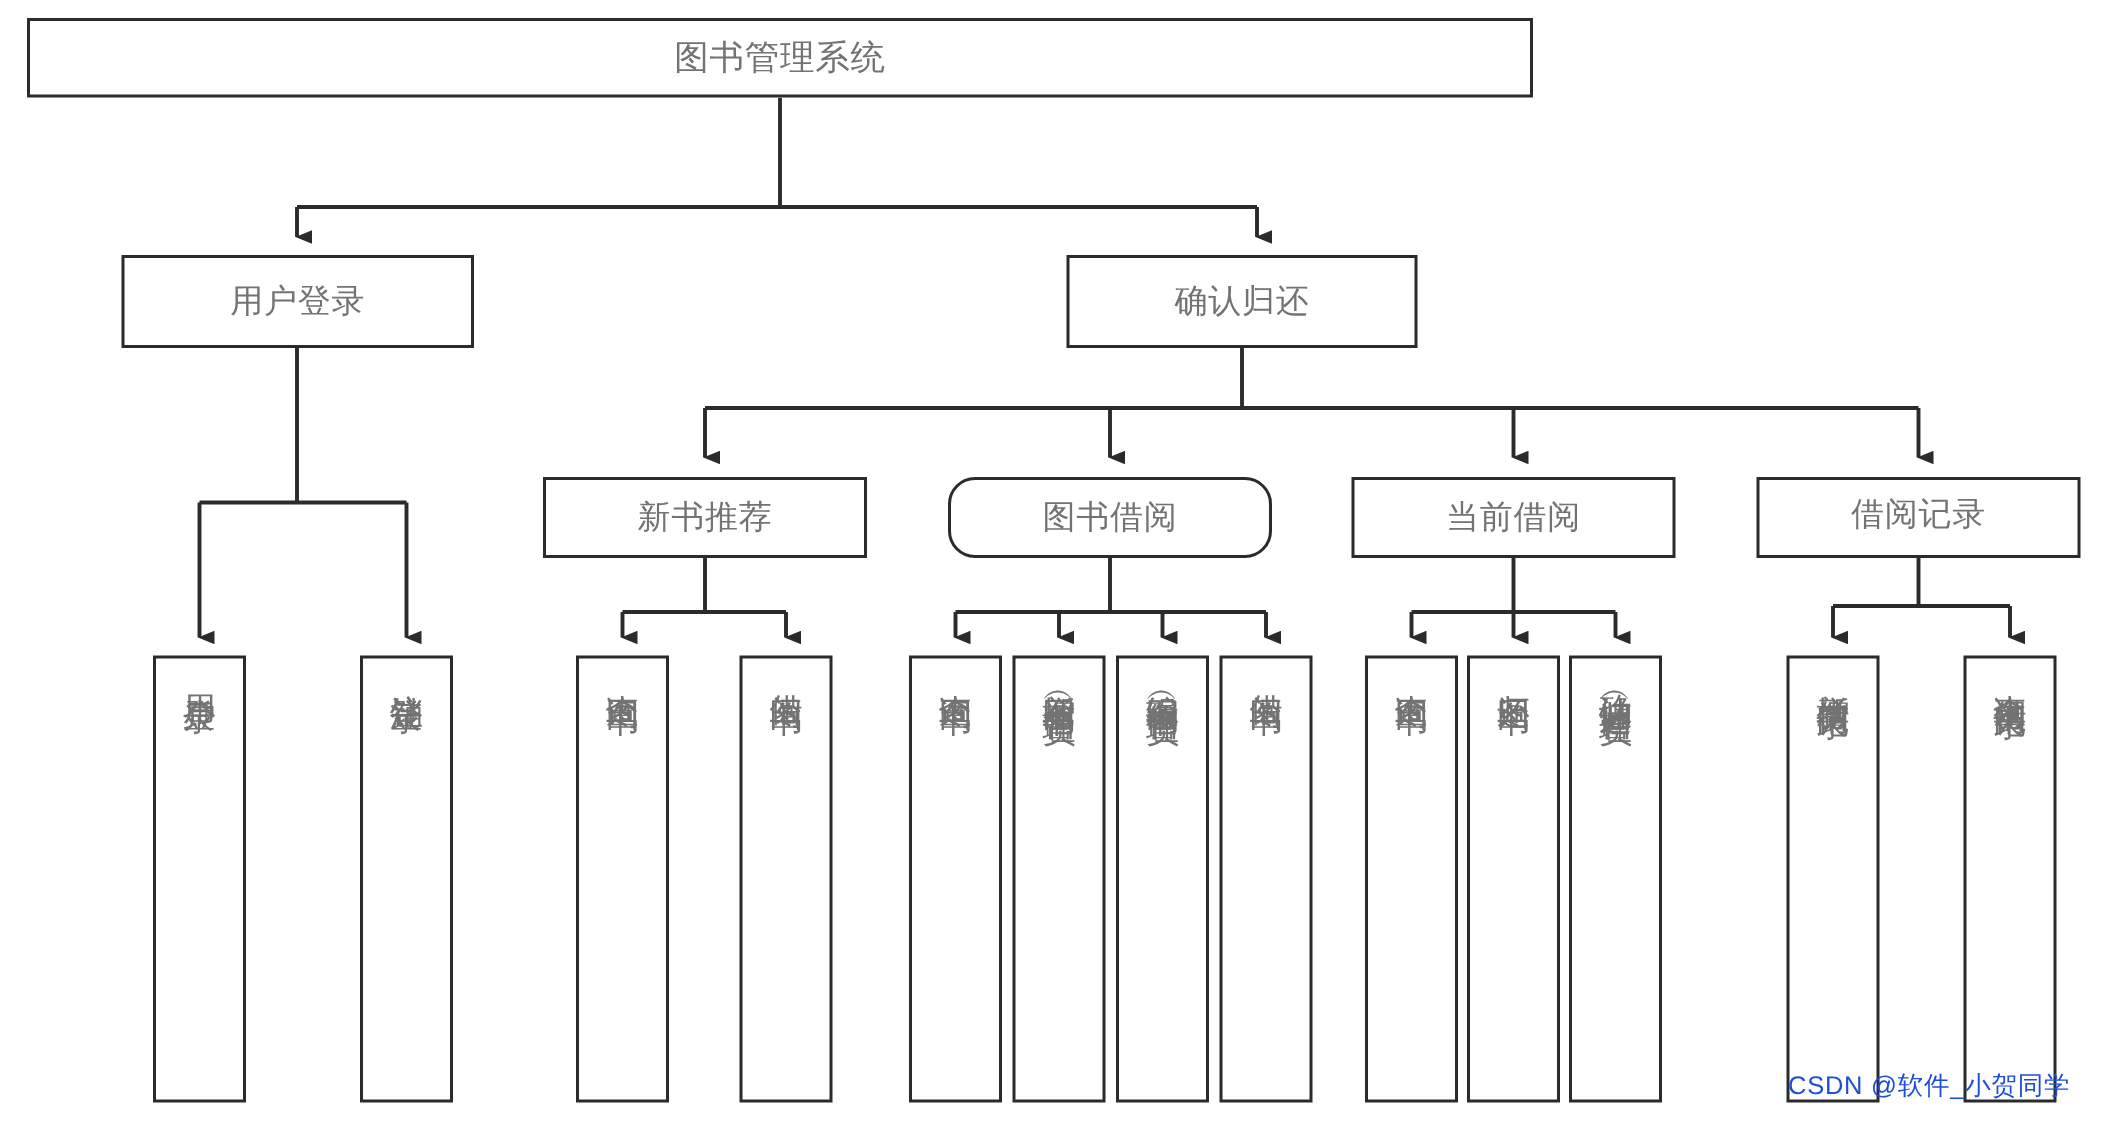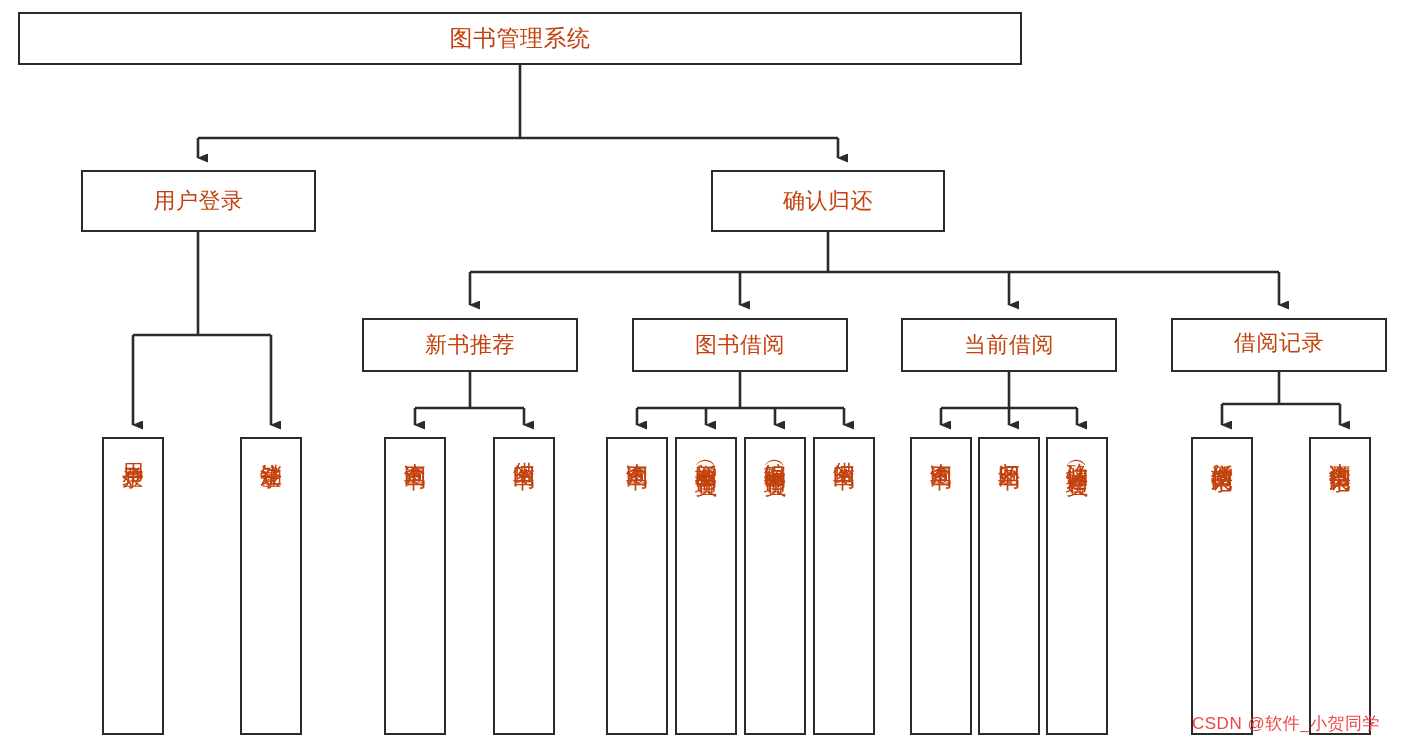--- a/index.html
+++ b/index.html
@@ -26,21 +26,21 @@
     pointer-events: none;
   }
   .node {
     position: absolute;
     box-sizing: border-box;
     background: #ffffff;
     border: 2px solid #2b2b2b;
     display: flex;
     align-items: center;
     justify-content: center;
-    color: #c2410c;
+    color: #737373;
   }
   .node-label {
     display: block;
     line-height: 1.18;
     letter-spacing: 0.5px;
     white-space: nowrap;
   }
   
   .node.horiz .node-label {
     writing-mode: horizontal-tb;
@@ -59,21 +59,21 @@
     writing-mode: vertical-rl;
     text-orientation: upright;
     font-size: 22px;
     letter-spacing: 2px;
     line-height: 1;
     white-space: nowrap;
   }
   .watermark {
     position: absolute;
     font-size: 17px;
-    color: #ef4444;
+    color: #1d4ed8;
     white-space: nowrap;
     letter-spacing: 0.5px;
   }
 </style>
 </head>
 <body>
 
 <div id="diagram-root">
 
   <svg id="connector-layer" viewBox="0 0 1405 747" xmlns="http://www.w3.org/2000/svg">
@@ -134,21 +134,21 @@
   <div class="node horiz" style="left:81px; top:170px; width:235px; height:62px;">
     <span class="node-label">用户登录</span>
   </div>
   <div class="node horiz" style="left:711px; top:170px; width:234px; height:62px;">
     <span class="node-label">确认归还</span>
   </div>
 
   <div class="node horiz" style="left:362px; top:318px; width:216px; height:54px;text-align:center;">
     <span class="node-label">新书推荐</span>
   </div>
-  <div class="node horiz" style="left:632px; top:318px; width:216px; height:54px;">
+  <div class="node horiz" style="left:632px; top:318px; width:216px; height:54px;border-radius:18px;">
     <span class="node-label">图书借阅</span>
   </div>
   <div class="node horiz" style="left:901px; top:318px; width:216px; height:54px;align-items:center;">
     <span class="node-label">当前借阅</span>
   </div>
   <div class="node horiz" style="left:1171px; top:318px; width:216px; height:54px;font-family:Liberation Mono, monospace;">
     <span class="node-label">借阅记录</span>
   </div>
 
   <div class="node vert" style="left:102px; top:437px; width:62px; height:298px;">

